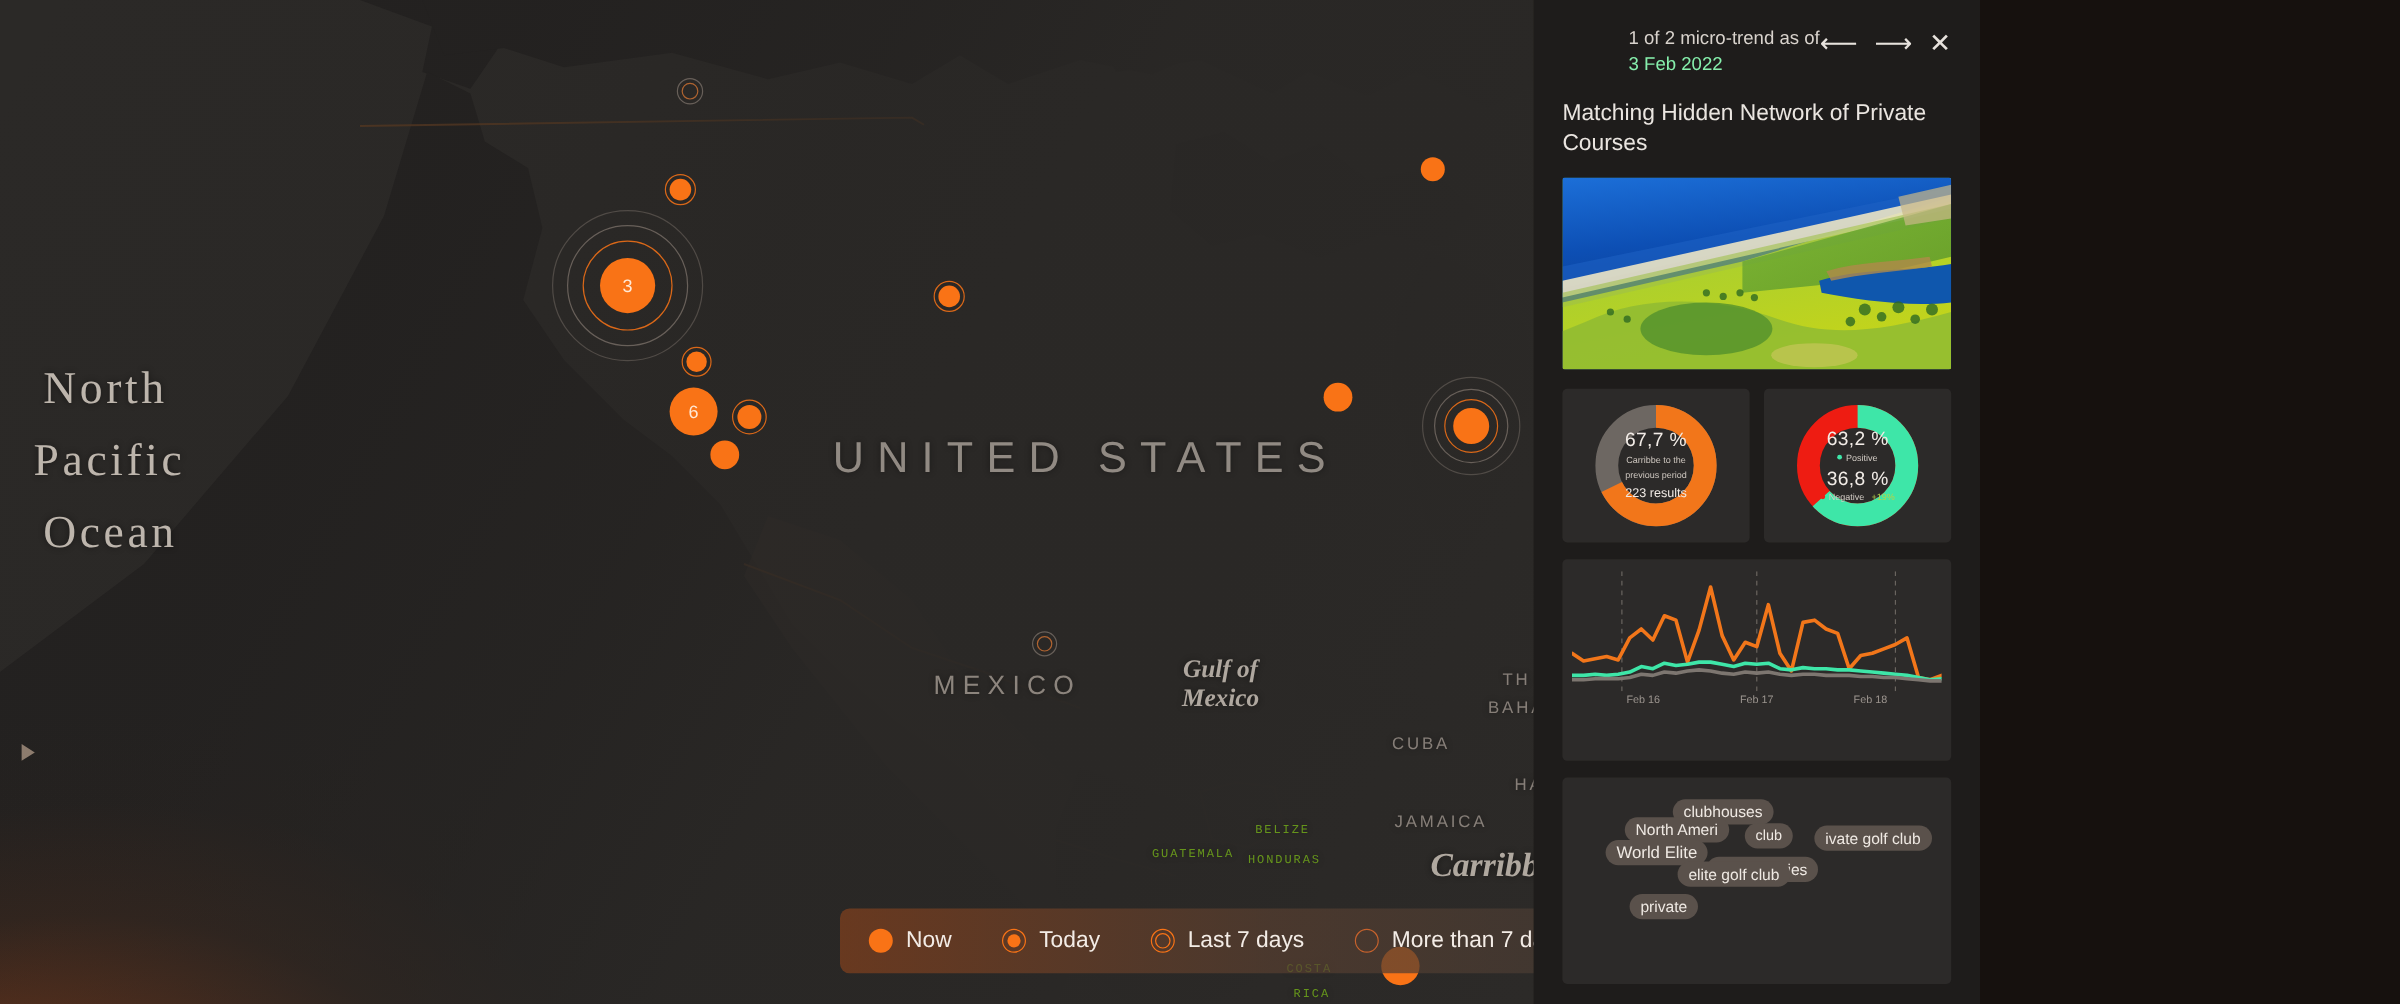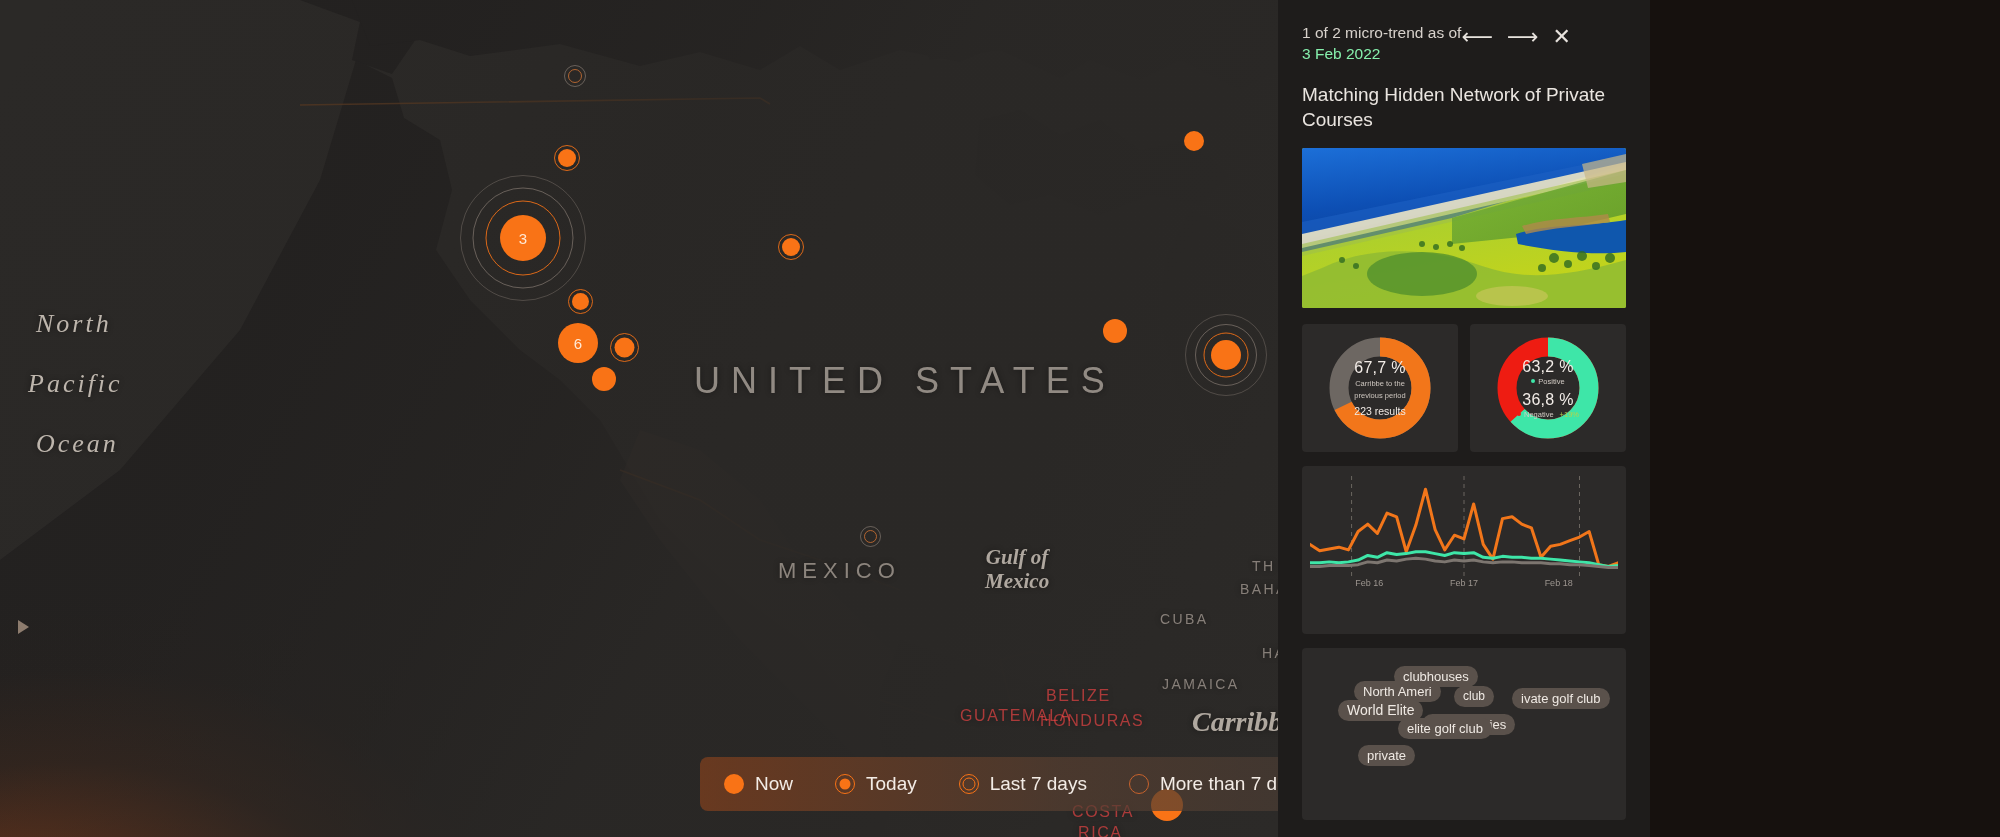--- a/index.html
+++ b/index.html
@@ -44,39 +44,39 @@
   .land { fill: #232120; }
   .land-2 { fill: #3a322c; }
   .border-line { fill: none; stroke: #5a3a22; stroke-width: 1.6; opacity: .75; }
 
   .map-label {
     position: absolute; color: #cfc6bd; pointer-events: none;
     text-shadow: 0 0 6px rgba(0,0,0,.55);
     white-space: nowrap;
   }
   .lbl-ocean {
-    font-family: "Liberation Serif", serif; font-style: italic;
-    font-size: 26px; letter-spacing: 3px; color: #d7cec4; opacity: .85; line-height: 48px;
+    font-family: "Liberation Serif", serif; 
+    font-size: 38px; letter-spacing: 3px; color: #d7cec4; opacity: .85; line-height: 48px;
   }
   .lbl-country {
     font-size: 36px; letter-spacing: 11px; color: #b9b0a7; opacity: .72;
   }
   .lbl-country-sm {
     font-size: 22px; letter-spacing: 6px; color: #b6aca2; opacity: .70;
   }
   .lbl-sea {
     font-family: "Liberation Serif", serif; font-style: italic; font-weight: bold;
     font-size: 21px; color: #cdc4ba; opacity: .82; line-height: 24px; text-align: center;
   }
   .lbl-sea.big { font-size: 28px; }
   .lbl-small {
     font-size: 14px; letter-spacing: 2.4px; color: #aaa098; opacity: .72;
   }
   .lbl-tiny {
-    font-size: 16px; letter-spacing: 1.6px; color: #ef4444; opacity: .66;
+    font-size: 10px; letter-spacing: 1.6px; color: #84cc16; opacity: .66; font-family: Liberation Mono, monospace;
   }
 
   
   .bubble-wrap { position: absolute; transform: translate(-50%,-50%); }
   .bubble-core {
     position: absolute; left: 50%; top: 50%; transform: translate(-50%,-50%);
     border-radius: 50%; background: #f97316;
     display: flex; align-items: center; justify-content: center;
     color: #ffe9d6; font-size: 15px;
   }
@@ -116,21 +116,21 @@
     width: 0; height: 0;
     border-top: 7px solid transparent; border-bottom: 7px solid transparent;
     border-left: 11px solid rgba(230,200,175,.55);
   }
 
   
   #panel {
     position: absolute; left: 1278px; top: 0; width: 372px; height: 837px;
     background: #1e1c1b; padding: 22px 24px 0 24px; overflow: hidden;
   }
-  .panel-head { display: flex; align-items: flex-start; justify-content: flex-start; }
+  .panel-head { display: flex; align-items: flex-start; justify-content: flex-end; }
   .meta { font-size: 15.5px; color: #d8d2cc; line-height: 21px; max-width: 200px; }
   .meta .date { color: #86efac; }
   .head-actions { display: flex; align-items: center; gap: 14px; padding-top: 4px; }
   .ico-btn {
     color: #e7e2dd; font-size: 22px; line-height: 1; background: none; border: none;
     cursor: pointer; font-family: "DejaVu Sans", sans-serif;
   }
   .panel-title {
     margin-top: 18px; font-size: 19px; line-height: 25px; color: #eae5e0; font-weight: 400;
   }

